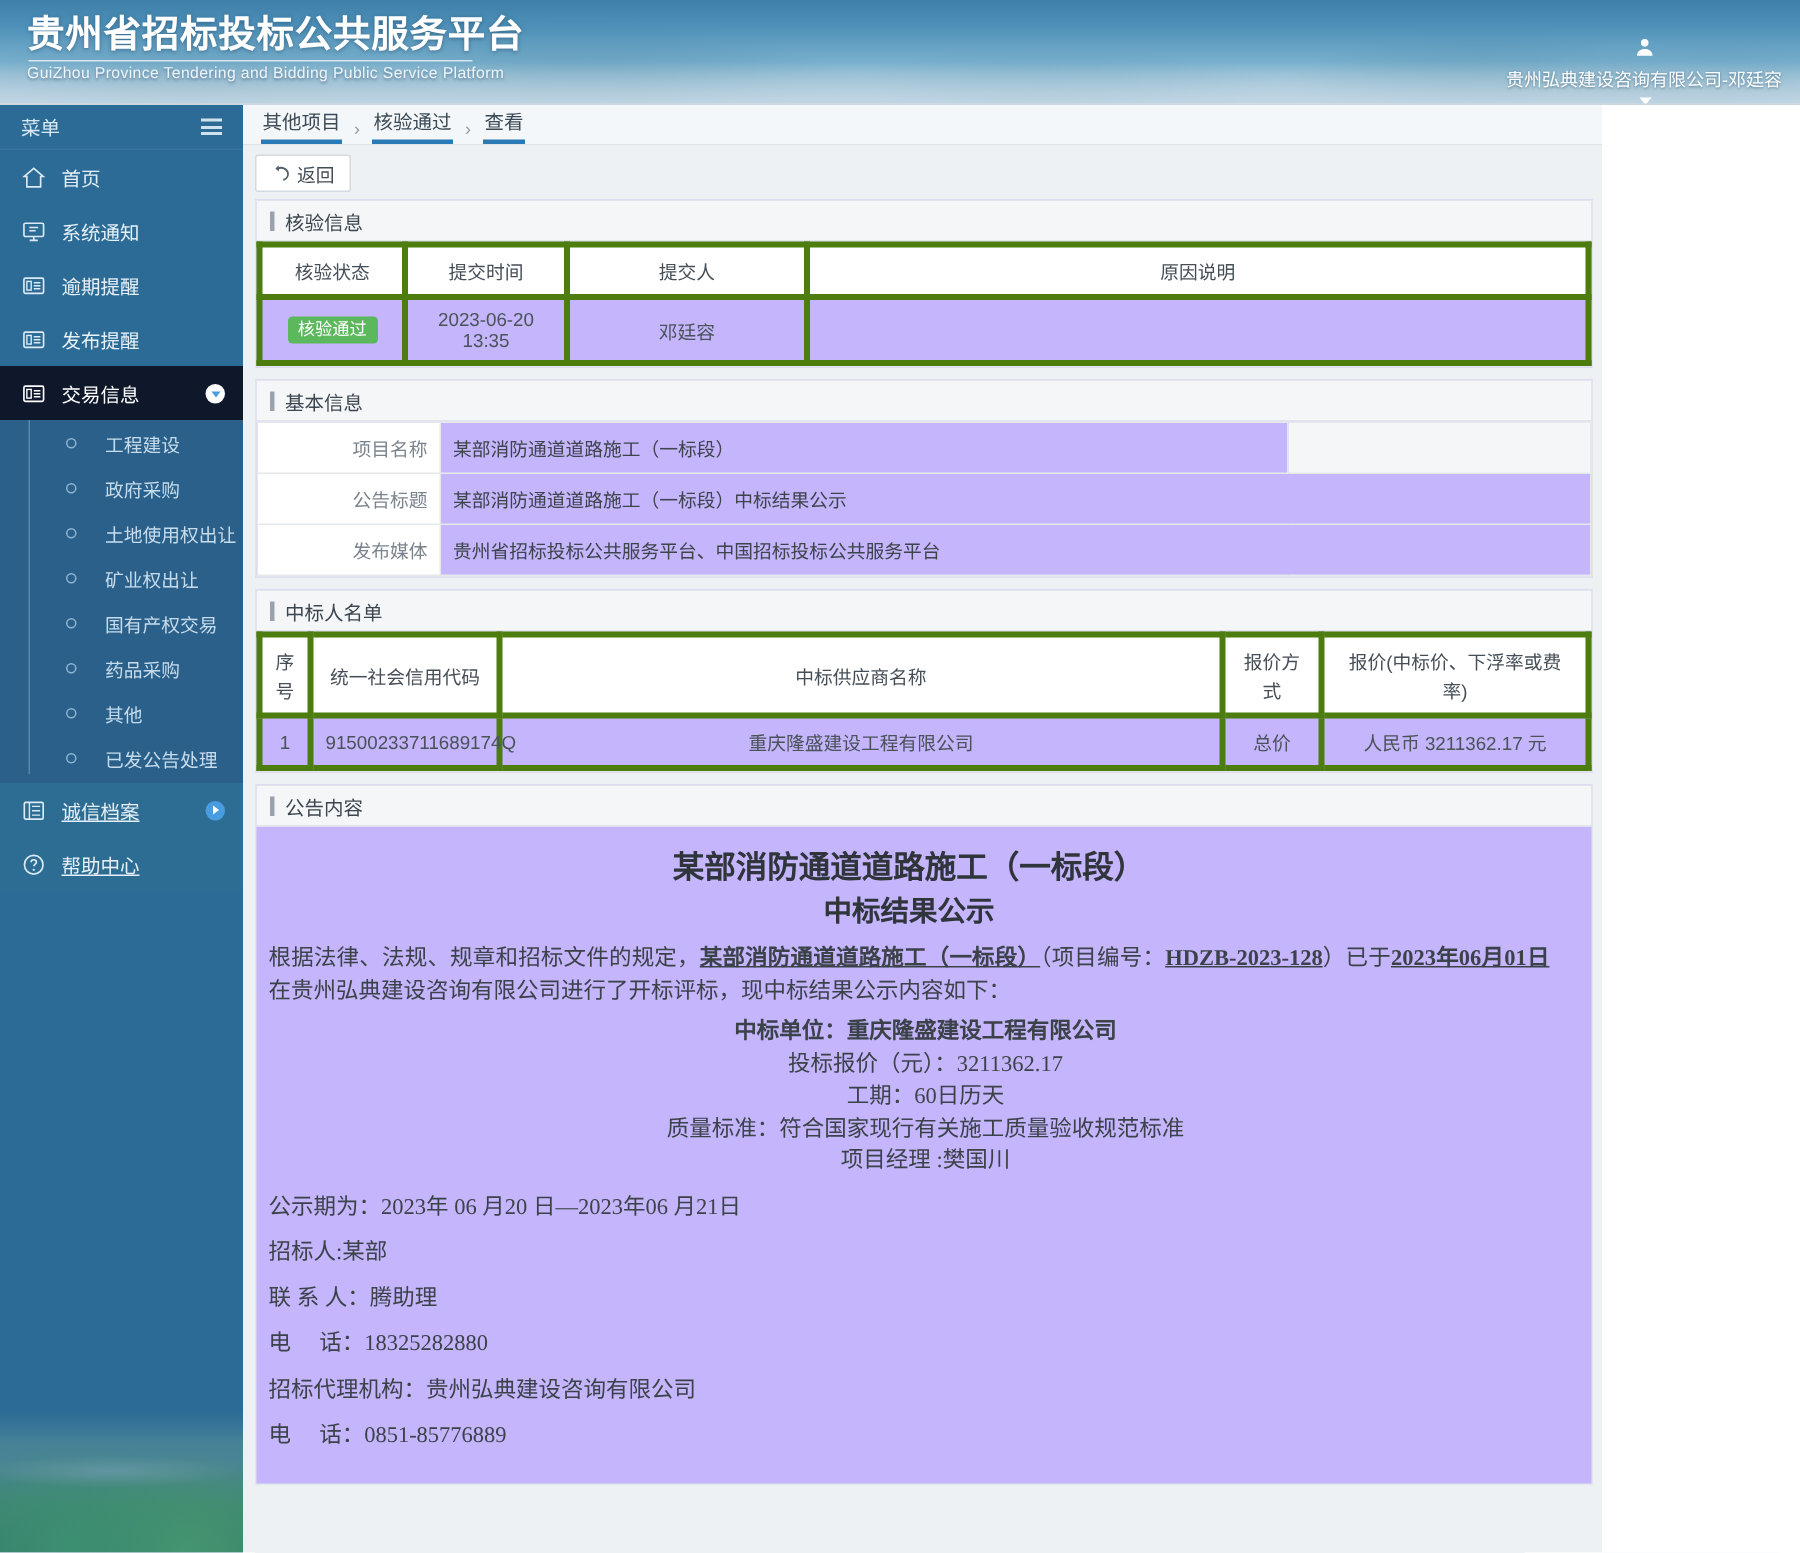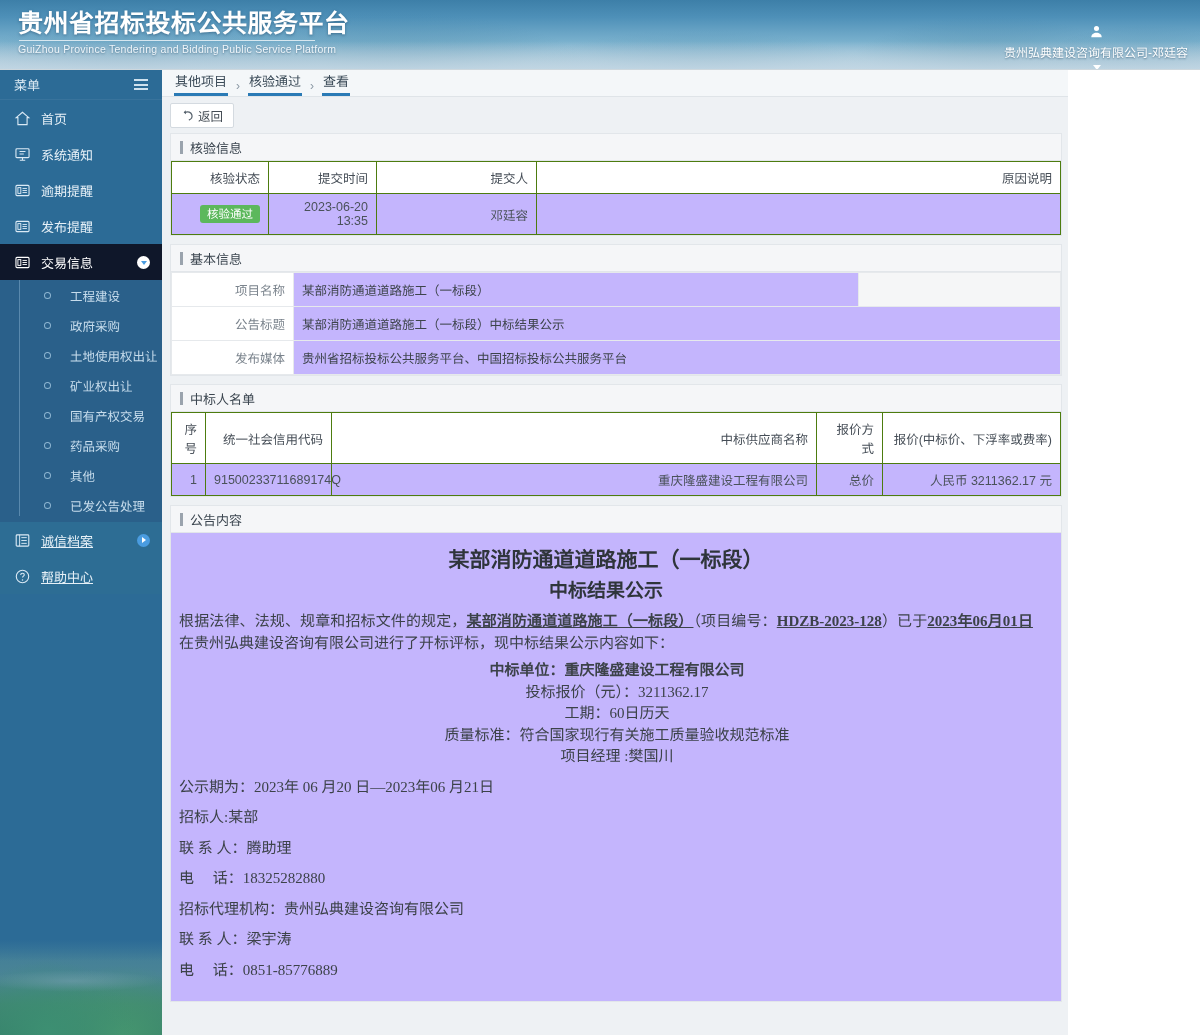--- a/index.html
+++ b/index.html
@@ -169,23 +169,23 @@
     border-bottom: 1px solid #e2e6ea;
     display: flex; align-items: center; padding-left: 9px;
     font-size: 13px; color: #3c4650;
   }
   .panel-head .bar {
     width: 3px; height: 13px; background: #9aa3ad; margin-right: 7px;
   }
 
   table.grid { width: 100%; border-collapse: collapse; table-layout: fixed; }
   table.grid th, table.grid td {
-    border: 1px solid #4d7c0f;
+    border: 4px solid #4d7c0f;
     font-size: 12.5px; color: #4a525a;
-    padding: 6px 8px; text-align: right; vertical-align: middle;
+    padding: 6px 8px; text-align: center; vertical-align: middle;
   }
   table.grid th { background: #ffffff; font-weight: normal; color: #464e57; height: 26px; }
   table.grid td { height: 30px; }
   .badge-ok {
     display: inline-block; background: #5cb85c; color: #ffffff;
     font-size: 11.5px; padding: 2px 7px; border-radius: 3px; line-height: 14px;
   }
 
   table.kv { width: 100%; border-collapse: collapse; table-layout: fixed; }
   table.kv td {
@@ -494,19 +494,18 @@
         <div class="row-ln ind">投标报价（元）：3211362.17</div>
         <div class="row-ln ind">工期：60日历天</div>
         <div class="row-ln ind">质量标准：符合国家现行有关施工质量验收规范标准</div>
         <div class="row-ln ind">项目经理 :樊国川</div>
 
         <div class="row-ln row-sp">公示期为：2023年 06 月20 日—2023年06 月21日</div>
         <div class="row-ln row-sp">招标人:某部</div>
         <div class="row-ln row-sp">联 系 人：腾助理</div>
         <div class="row-ln row-sp">电　 话：18325282880</div>
         <div class="row-ln row-sp">招标代理机构：贵州弘典建设咨询有限公司</div>
-        <div class="row-ln row-sp">联 系 人：梁宇涛</div>
         <div class="row-ln row-sp">电　 话：0851-85776889</div>
       </div>
     </div>
 
   </div>
 </div>
 
 </body></html>

